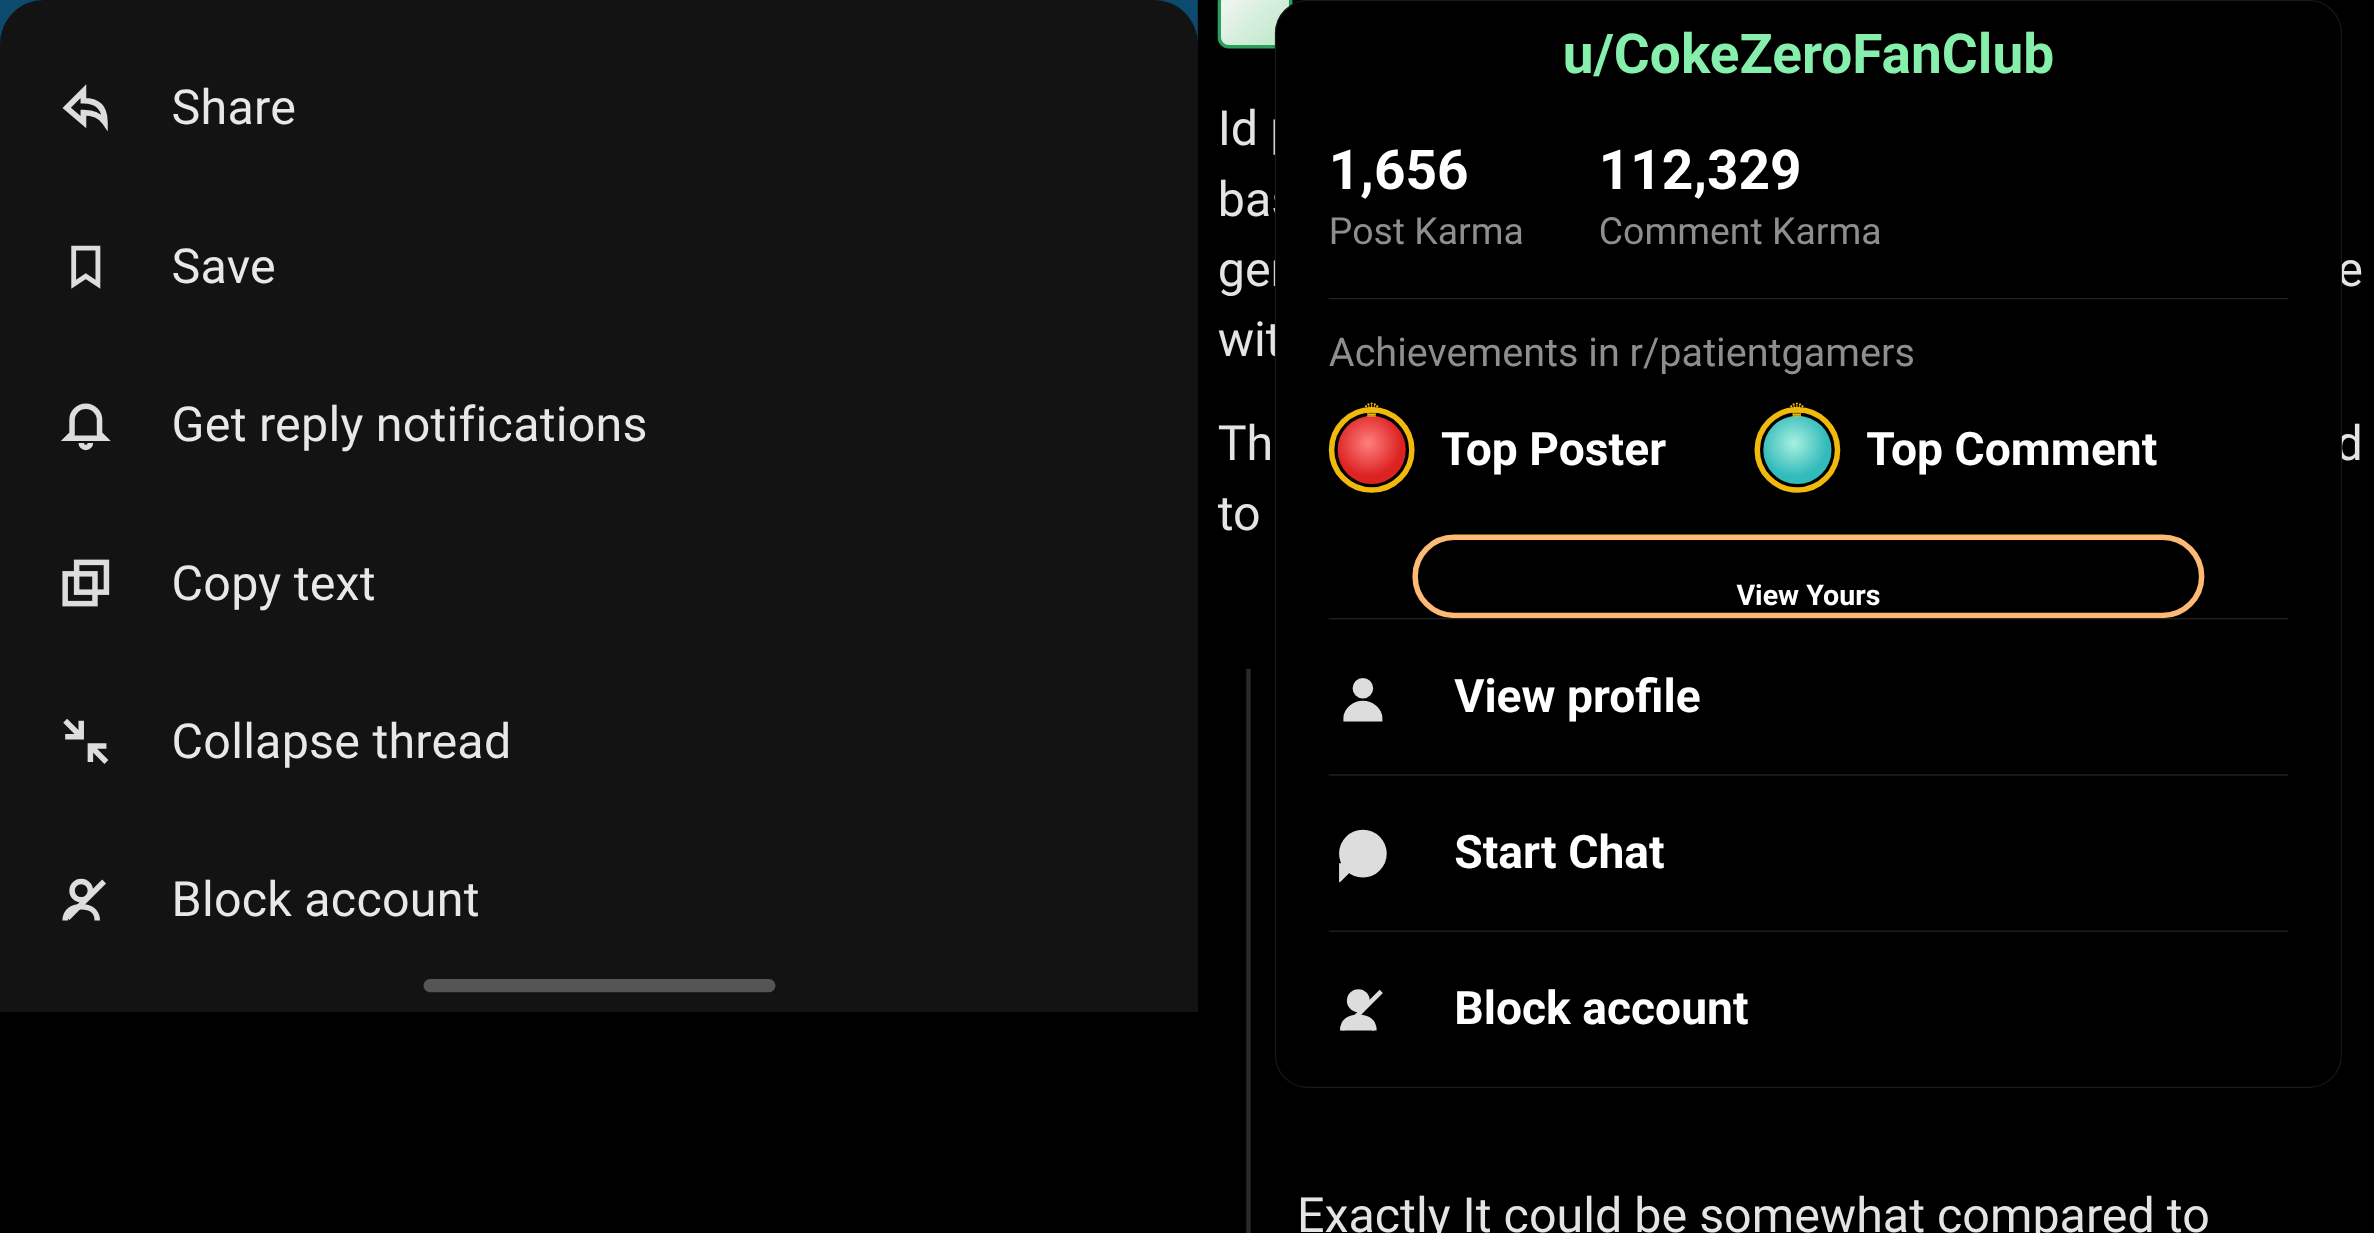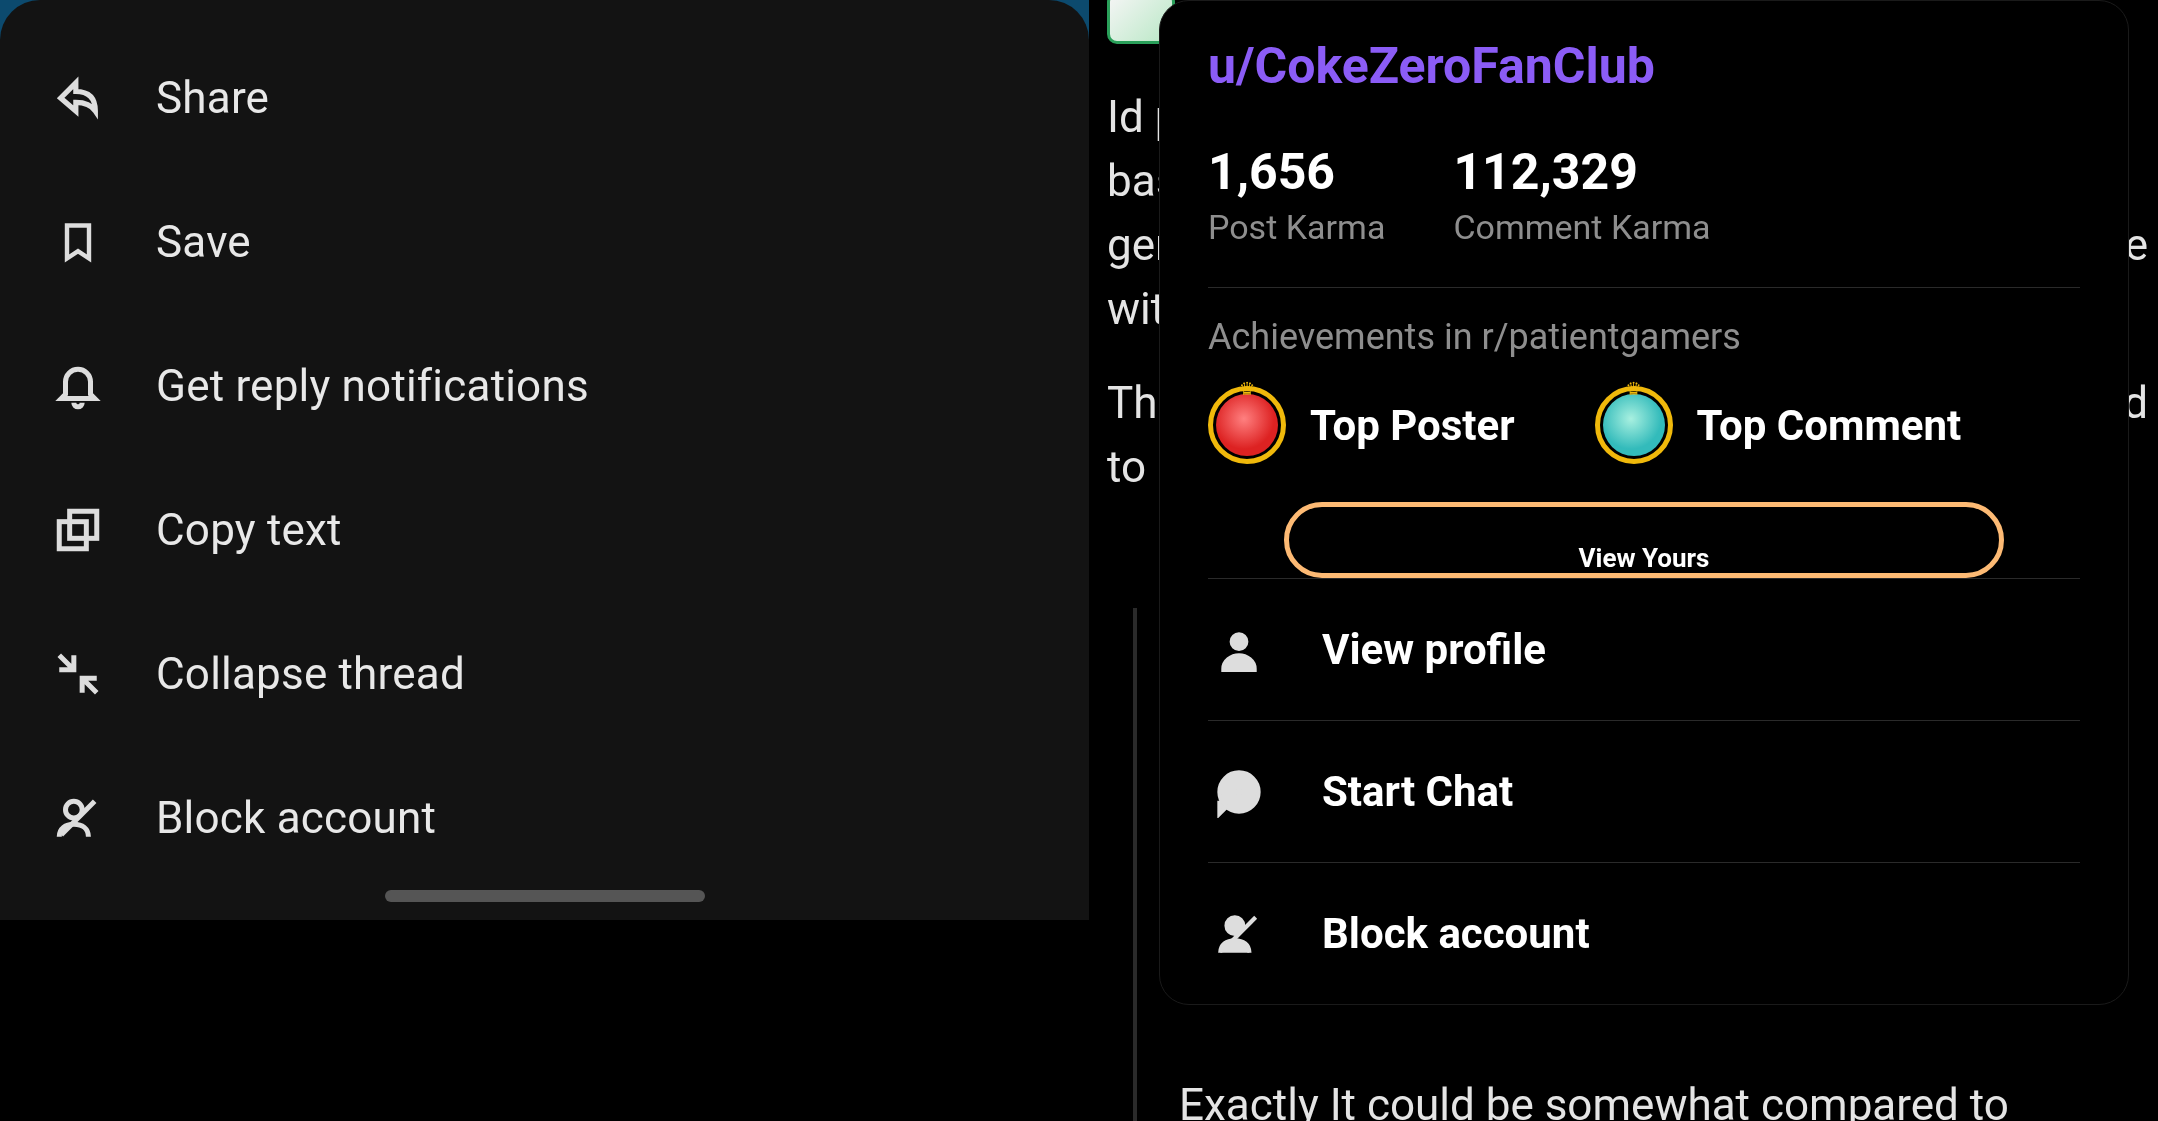--- a/index.html
+++ b/index.html
@@ -13,21 +13,21 @@
   .menu-item svg { stroke: #ddd; fill: none; stroke-width: 2.4; }
   .menu-item .label { font-size: 44px; color: #e8e8e8; margin-left: 48px; letter-spacing: 0.2px; font-weight: 400; }
   .drag-handle { position: absolute; bottom: 18px; left: 50%; transform: translateX(-50%); width: 320px; height: 12px; background: #555; border-radius: 6px; }
   
   .right { width: 1069px; height: 1121px; background: #000; position: relative; overflow: hidden; }
   .bg-text { position: absolute; color: #e4e4e4; font-size: 44px; line-height: 1.45; }
   .bg-avatar { position: absolute; top: -8px; left: 18px; width: 68px; height: 52px; border-radius: 10px; background: linear-gradient(135deg,#f5f5f5,#b8e8c5); border: 3px solid #2aa05a; }
   .vote-arrow { position: absolute; right: 36px; }
   .thread-bar { position: absolute; left: 44px; top: 608px; width: 4px; height: 520px; background: #2a2a2a; }
   .popup { position: absolute; top: 0; left: 70px; width: 970px; background: #000; border: 1px solid #1a1a1a; border-radius: 30px; padding: 0 48px; overflow: hidden; }
-  .username { font-size: 50px; font-weight: 700; color: #8b5cf6; margin-top: 36px; margin-bottom: 48px; }
+  .username { text-align: center; font-size: 50px; font-weight: 700; color: #86efac; margin-top: 20px; margin-bottom: 48px; }
   .karma-row { display: flex; gap: 68px; }
   .karma-block .num { font-size: 50px; font-weight: 700; color: #fff; }
   .karma-block .klabel { font-size: 34px; color: #8e8e8e; margin-top: 6px; }
   .hr { height: 1px; background: #2a2a2a; margin: 40px 0 28px; }
   .ach-label { font-size: 36px; color: #8e8e8e; }
   .ach-row { display: flex; gap: 80px; margin-top: 28px; align-items: center; }
   .ach { display: flex; align-items: center; gap: 24px; }
   .badge { width: 78px; height: 78px; border-radius: 50%; position: relative; flex-shrink: 0; }
   .badge .ring { position: absolute; inset: 0; border-radius: 50%; border: 5px solid #f0b90b; }
   .badge .inner { position: absolute; inset: 8px; border-radius: 50%; }

